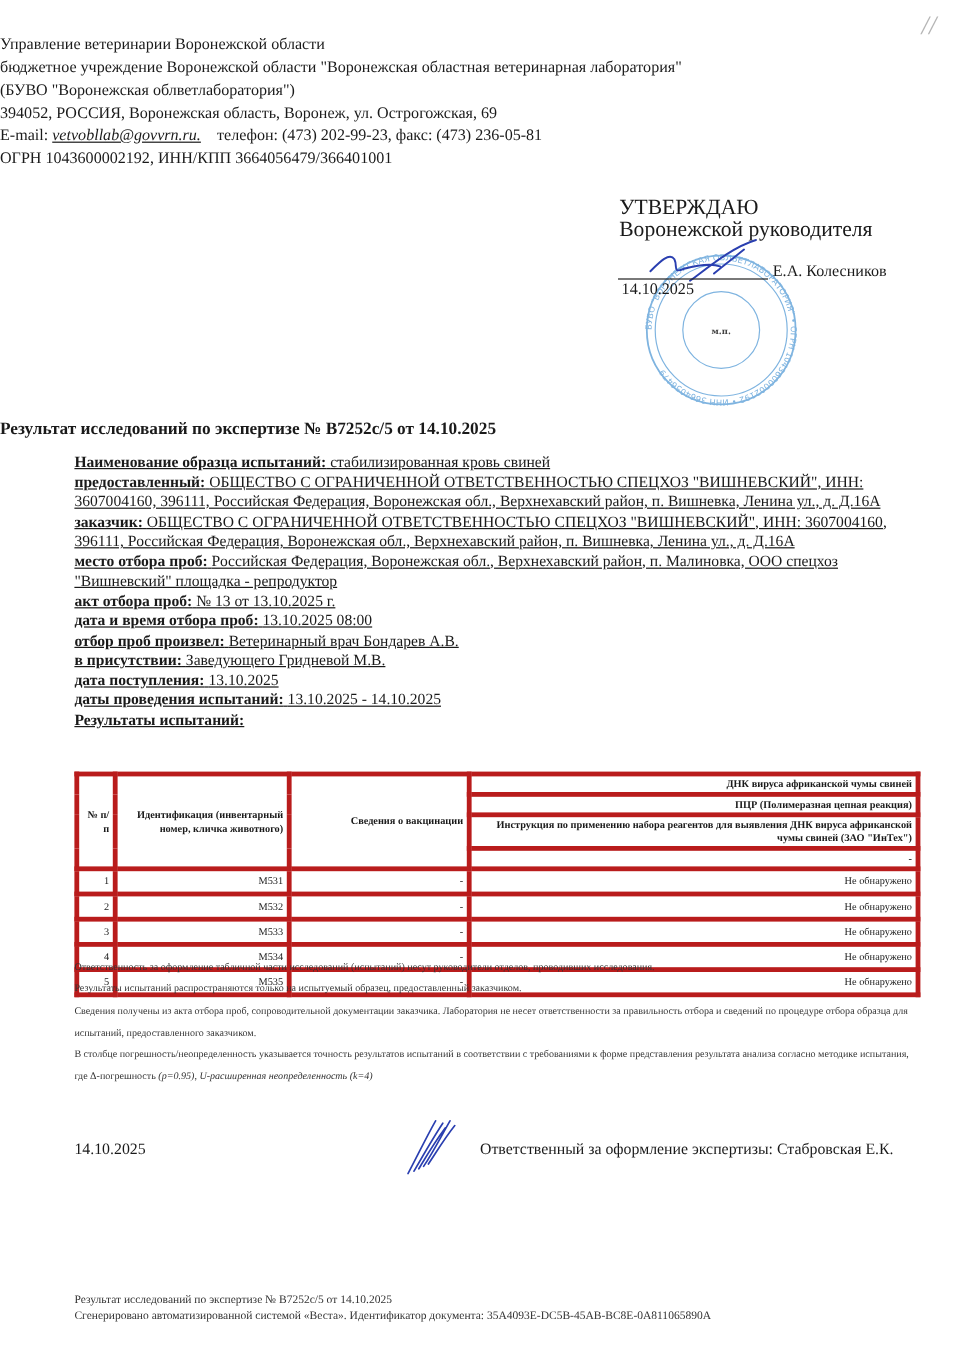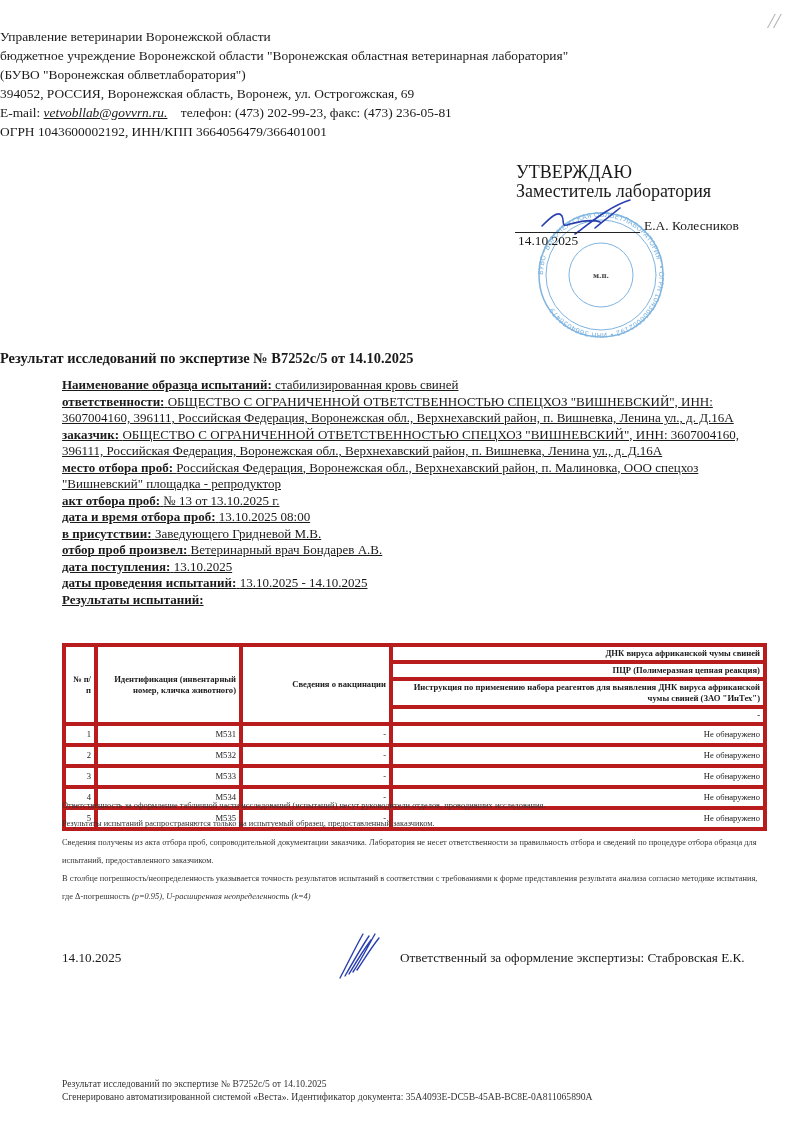--- a/index.html
+++ b/index.html
@@ -47,21 +47,21 @@
     <span>E-mail:</span>
     <a>vetvobllab@govvrn.ru.</a>
     &nbsp;&nbsp;
     <span>телефон: (473) 202-99-23, факс: (473) 236-05-81</span>
   </div>
   <div>ОГРН 1043600002192, ИНН/КПП 3664056479/366401001</div>
 </div>
 
 <div class="abs approve">
   <div>УТВЕРЖДАЮ</div>
-  <div>Заместитель лаборатория</div>
+  <div>Воронежской руководителя</div>
 </div>
 
 <svg class="abs stamp" viewBox="0 0 130 130">
   <circle cx="65" cy="65" r="62" fill="none" stroke="#7fb4e0" stroke-width="1.5"></circle>
   <circle cx="65" cy="65" r="55" fill="none" stroke="#7fb4e0" stroke-width="1"></circle>
   <circle cx="65" cy="65" r="32" fill="none" stroke="#7fb4e0" stroke-width="1"></circle>
   <defs>
       <path id="ring" d="M65,65 m-58,0 a58,58 0 1,1 116,0 a58,58 0 1,1 -116,0"></path>
     </defs>
   <text font-size="7" fill="#7fb4e0" font-family="DejaVu Sans, sans-serif"><textPath href="#ring">БУВО "ВОРОНЕЖСКАЯ ОБЛВЕТЛАБОРАТОРИЯ" • ОГРН 1043600002192 • ИНН 3664056479</textPath></text>
@@ -73,27 +73,27 @@
 </svg>
 
 <div class="abs sigline"></div>
 <div class="abs signer">Е.А. Колесников</div>
 <div class="abs appr-date">14.10.2025</div>
 
 <div class="abs title center">Результат исследований по экспертизе № В7252с/5 от 14.10.2025</div>
 
 <div class="abs fields">
   <p><b>Наименование образца испытаний:</b> <span>стабилизированная кровь свиней</span></p>
-  <p><b>ответственности:</b> <span>ОБЩЕСТВО С ОГРАНИЧЕННОЙ ОТВЕТСТВЕННОСТЬЮ СПЕЦХОЗ "ВИШНЕВСКИЙ", ИНН: 3607004160, 396111, Российская Федерация, Воронежская обл., Верхнехавский район, п. Вишневка, Ленина ул., д. Д.16А</span></p>
+  <p><b>предоставленный:</b> <span>ОБЩЕСТВО С ОГРАНИЧЕННОЙ ОТВЕТСТВЕННОСТЬЮ СПЕЦХОЗ "ВИШНЕВСКИЙ", ИНН: 3607004160, 396111, Российская Федерация, Воронежская обл., Верхнехавский район, п. Вишневка, Ленина ул., д. Д.16А</span></p>
   <p><b>заказчик:</b> <span>ОБЩЕСТВО С ОГРАНИЧЕННОЙ ОТВЕТСТВЕННОСТЬЮ СПЕЦХОЗ "ВИШНЕВСКИЙ", ИНН: 3607004160, 396111, Российская Федерация, Воронежская обл., Верхнехавский район, п. Вишневка, Ленина ул., д. Д.16А</span></p>
   <p><b>место отбора проб:</b> <span>Российская Федерация, Воронежская обл., Верхнехавский район, п. Малиновка, ООО спецхоз "Вишневский" площадка - репродуктор</span></p>
   <p><b>акт отбора проб:</b> <span>№ 13 от 13.10.2025 г.</span></p>
   <p><b>дата и время отбора проб:</b> <span>13.10.2025 08:00</span></p>
+  <p><b>отбор проб произвел:</b> <span>Ветеринарный врач Бондарев А.В.</span></p>
   <p><b>в присутствии:</b> <span>Заведующего Гридневой М.В.</span></p>
-  <p><b>отбор проб произвел:</b> <span>Ветеринарный врач Бондарев А.В.</span></p>
   <p><b>дата поступления:</b> <span>13.10.2025</span></p>
   <p><b>даты проведения испытаний:</b> <span>13.10.2025 - 14.10.2025</span></p>
   <p><b>Результаты испытаний:</b></p>
 </div>
 
 <table class="res">
   <thead>
     <tr>
       <th rowspan="4" style="width:22px">№ п/п</th>
       <th rowspan="4" style="width:135px">Идентификация (инвентарный номер, кличка животного)</th>

